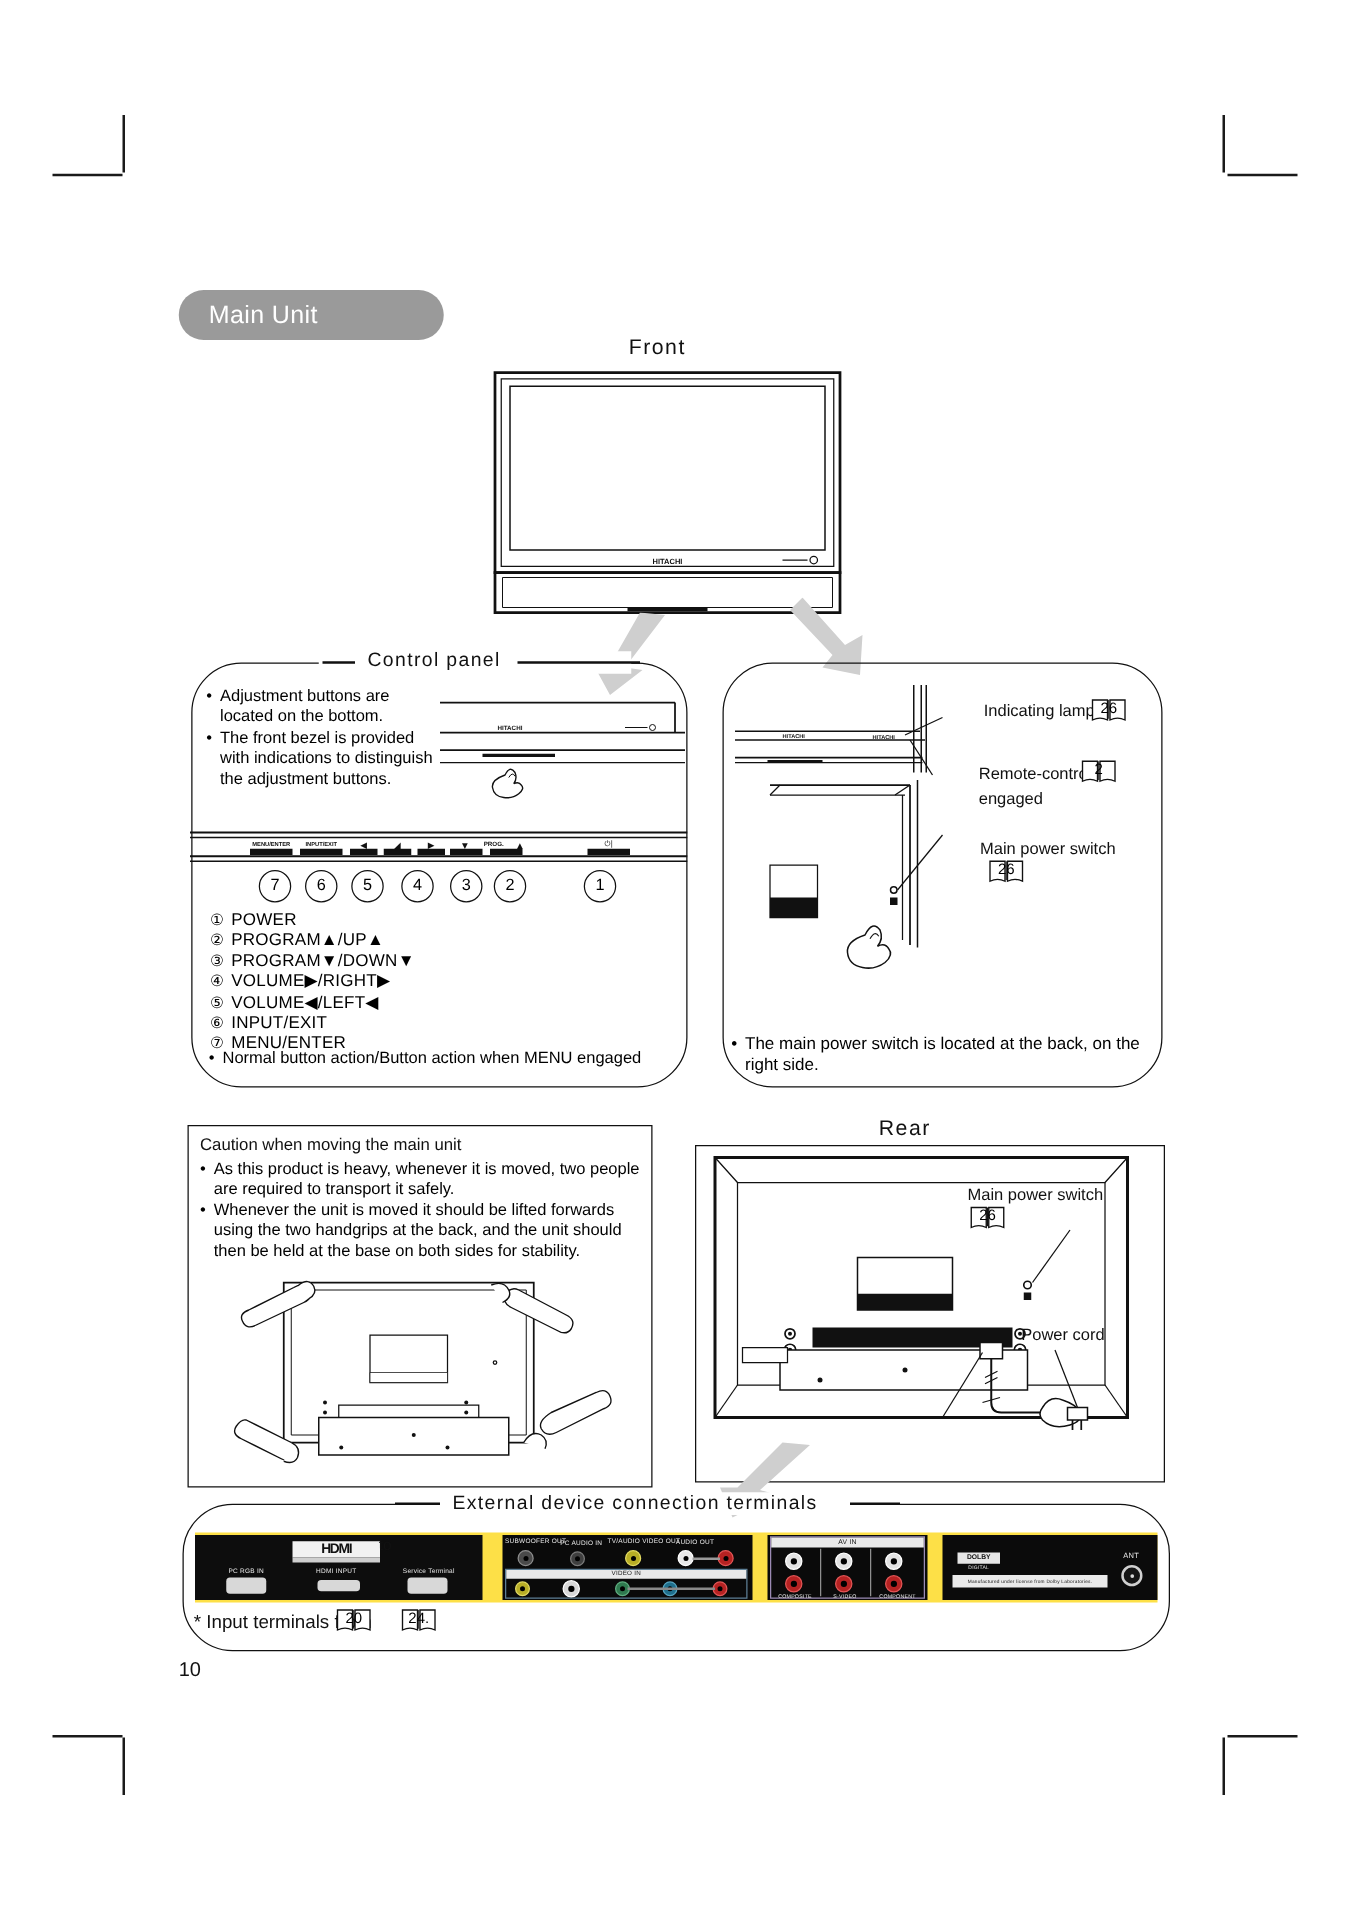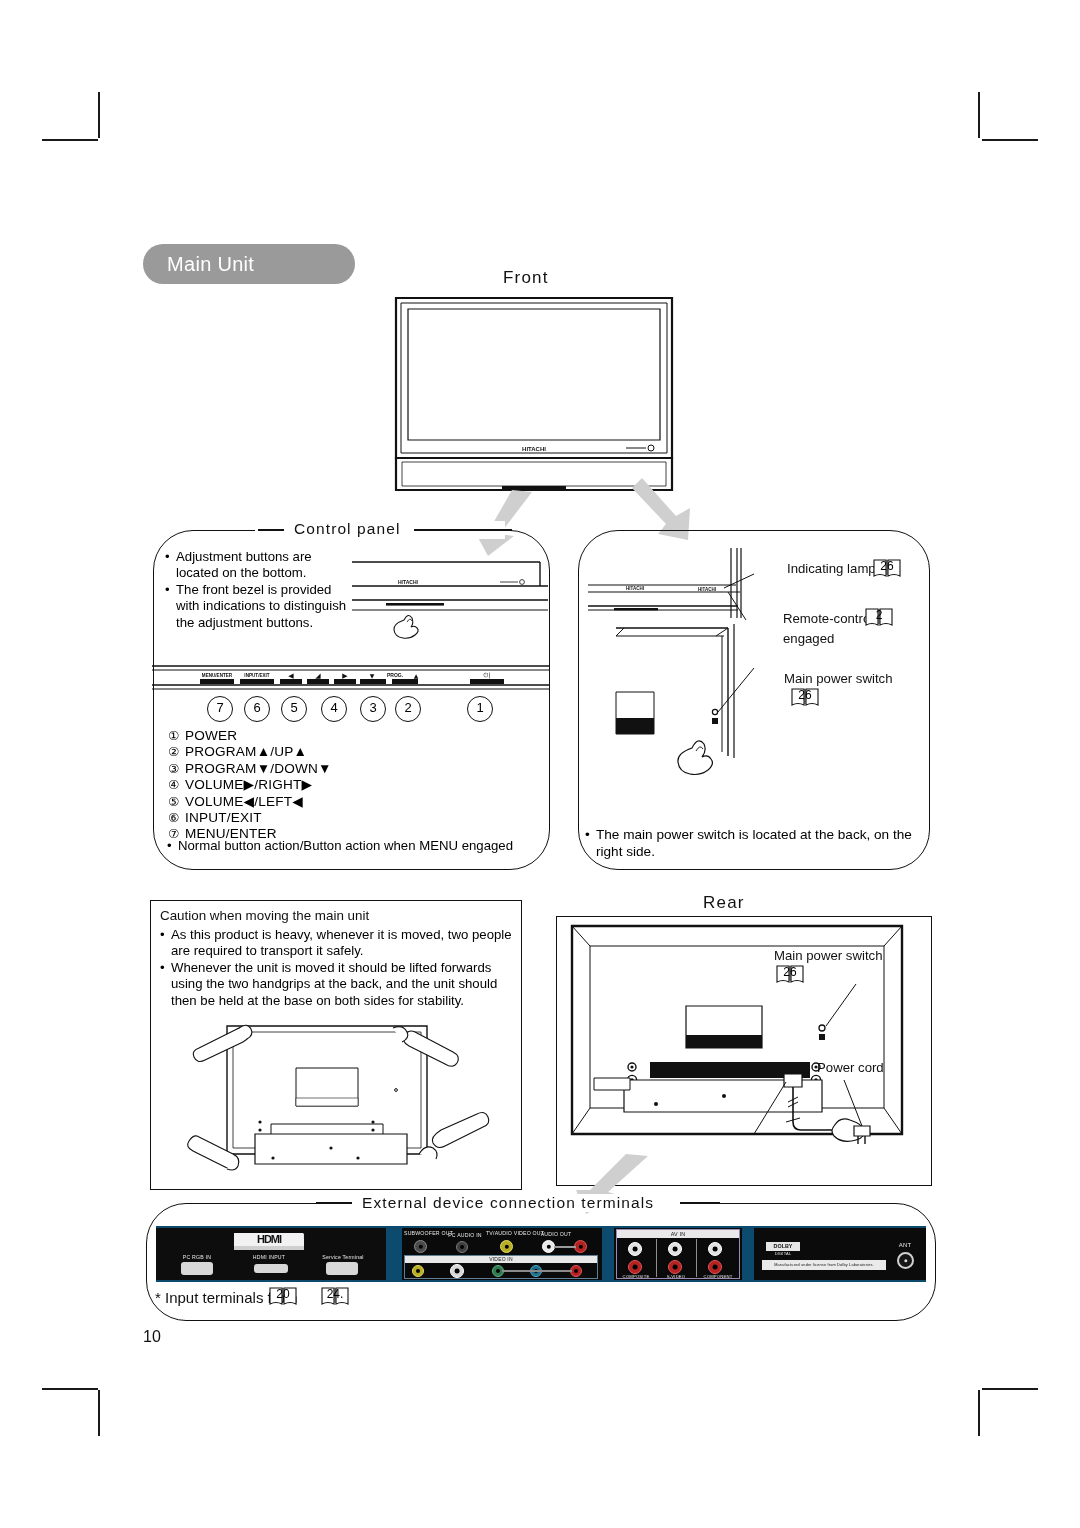--- a/index.html
+++ b/index.html
@@ -10,21 +10,21 @@
   
   .cm{position:absolute;background:#1a1a1a;}
   .cm.h{height:2px;width:56px;}
   .cm.v{width:2px;height:46px;}
 
   
   .hdr-black{position:absolute;left:152px;top:192px;width:418px;height:42px;
       background:#000;border-radius:21px;}
   .hdr-black span{position:absolute;left:18px;top:10px;font-size:20px;font-weight:bold;
       color:#fff;letter-spacing:.5px;}
-  .hdr-grey{position:absolute;left:143px;top:244px;width:212px;height:40px;
+  .hdr-grey{position:absolute;left:143px;top:232px;width:212px;height:40px;
       background:#9a9a9a;border-radius:20px;}
   .hdr-grey span{position:absolute;left:24px;top:9px;font-size:20px;color:#ffffff;
       letter-spacing:.3px;}
 
   .sec-label{position:absolute;font-size:17px;letter-spacing:1.2px;color:#111;}
 
   
   .rpanel{position:absolute;border:1.6px solid #111;border-radius:40px;box-sizing:border-box;}
   .sqpanel{position:absolute;border:1.6px solid #111;box-sizing:border-box;}
 
@@ -53,21 +53,21 @@
       font-size:13px;text-align:center;line-height:22px;}
 
   
   .garrow{position:absolute;}
 
   
   .lart{position:absolute;}
   .lart rect,.lart line,.lart polyline,.lart path,.lart polygon{vector-effect:non-scaling-stroke;}
 
   
-  .term-strip{position:absolute;background:#0c4a6e;}
+  .term-strip{position:absolute;background:#fde047;}
   .tgroup{position:absolute;background:#0a0a0a;}
   .tlabel{position:absolute;color:#e8e8e8;font-size:5.2px;letter-spacing:.2px;
       text-align:center;white-space:nowrap;transform-origin:center;}
   .jack{position:absolute;border-radius:50%;box-sizing:border-box;}
   .jack .hole{position:absolute;left:50%;top:50%;transform:translate(-50%,-50%);
       width:40%;height:40%;border-radius:50%;background:#000;}
   .dsub{position:absolute;background:#d8d8d8;border-radius:3px;}
   .hdmi-logo{position:absolute;background:#f2f2f2;color:#111;font-weight:bold;
       font-size:11px;letter-spacing:-1px;text-align:center;}
   .boxline{position:absolute;border:1px solid #7b7b7b;box-sizing:border-box;}

